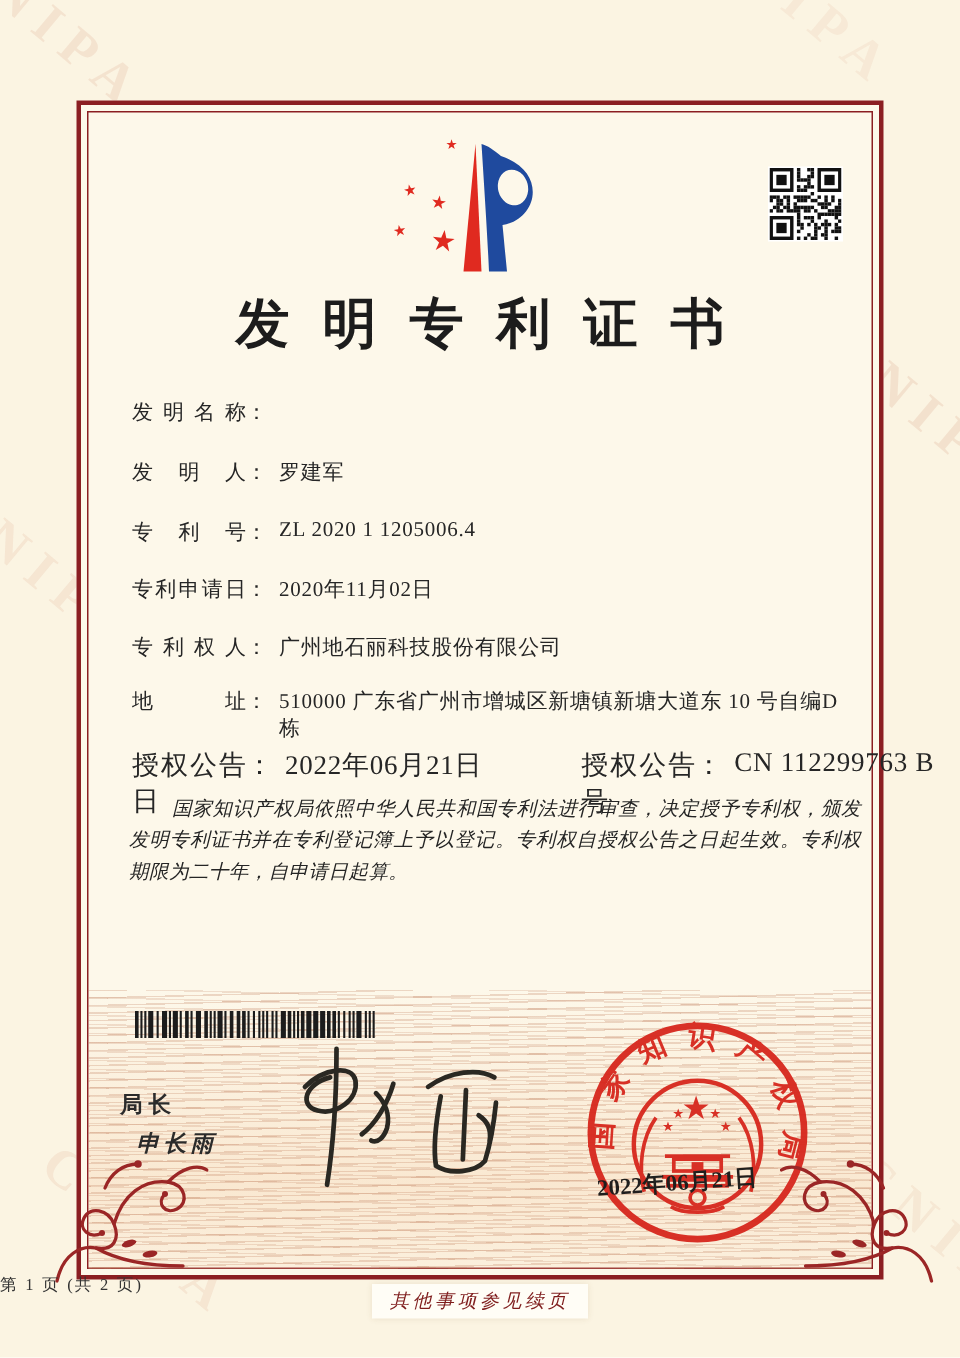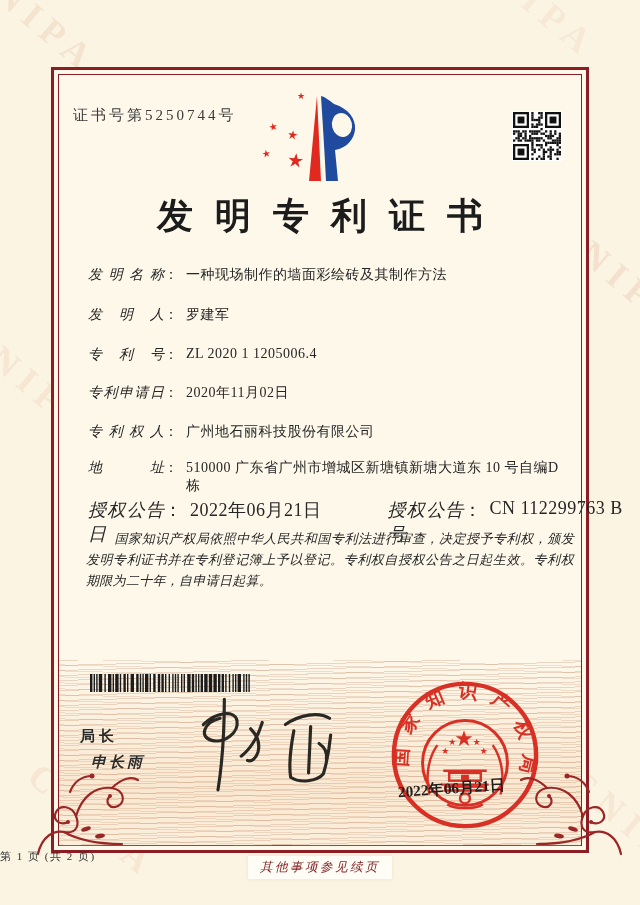--- a/index.html
+++ b/index.html
@@ -29,21 +29,21 @@
       linear-gradient(180deg, rgba(244,206,168,0) 0%, rgba(244,206,168,.38) 70%, rgba(244,206,168,.2) 100%);
   }
   
   .cert-no{position:absolute; left:73px; top:106px; font-size:15px; letter-spacing:3px; color:#3a3a3a;}
   .logo{position:absolute; left:257px; top:88px;}
   .qr{position:absolute; left:512px; top:111px; background:#fff; padding:1px;}
   .title{position:absolute; left:0; right:-22px; top:192px; text-align:center;
     font-size:36px; font-weight:700; letter-spacing:22px; color:#1c1c1c;}
   
   .frow{position:absolute; left:88px; font-size:14px; display:flex; align-items:flex-start; color:#262626;}
-  .flabel{display:inline-block; width:76px; text-align:justify; text-align-last:justify; flex:none;font-style:italic;}
+  .flabel{display:inline-block; width:76px; text-align:justify; text-align-last:justify; flex:none;}
   .fcolon{flex:none; margin-right:8px;}
   .fvalue{letter-spacing:.5px;}
   .fvalue.addr{display:inline-block; max-width:384px;}
   .frow2{position:absolute; left:88px; top:498px; font-size:18px; display:flex; color:#262626;}
   .fpair{display:flex;}
   
   .legal{position:absolute; left:86px; top:528px; width:488px;
     font-style:italic; font-size:13px; line-height:1.62; letter-spacing:.3px;
     text-align:justify; color:#252525;}
   .legal p{margin:0; text-indent:2.2em;}
@@ -77,21 +77,20 @@
   <span class="wm" style="left:-50px;top:360px;opacity:.8">CNIPA</span>
   <span class="wm" style="left:370px;top:272px;opacity:.5">CNIPA</span>
   <span class="wm" style="left:95px;top:540px;opacity:.6">CNIPA</span>
   <span class="wm" style="left:15px;top:800px;opacity:.8">CNIPA</span>
   <span class="wm" style="left:555px;top:805px;opacity:.7">CNIPA</span>
 
   <div class="border-outer"></div>
   <div class="border-inner"></div>
   <div class="wave-band"></div>
 
-  <div class="cert-no">证书号第5250744号</div>
 
   <svg class="logo" width="115" height="100" viewBox="0 0 115 100">
     <g fill="#e02a20" font-family="DejaVu Sans, sans-serif" text-anchor="middle">
       <text x="44" y="11" font-size="9">★</text>
       <text x="17" y="42" font-size="10" transform="rotate(-12 17 42)">★</text>
       <text x="35" y="51" font-size="12" transform="rotate(8 35 51)">★</text>
       <text x="10" y="69" font-size="10" transform="rotate(-10 10 69)">★</text>
       <text x="38" y="79" font-size="19" transform="rotate(6 38 79)">★</text>
     </g>
     <path d="M60,8 L52,93 L64,93 Z" fill="#e02a20"></path>
@@ -249,21 +248,20 @@
         <rect x="36.57" y="45.71" width="2.29" height="2.29"></rect>
         <rect x="43.43" y="45.71" width="2.29" height="2.29"></rect>
       </g>
   </svg>
 
   <div class="title">发明专利证书</div>
 
   <div class="frow" style="top:266px">
     <span class="flabel">发明名称</span>
       <span class="fcolon">：</span>
-    <span class="fvalue">一种现场制作的墙面彩绘砖及其制作方法</span>
   </div>
   <div class="frow" style="top:306px">
     <span class="flabel">发明人</span>
       <span class="fcolon">：</span>
     <span class="fvalue">罗建军</span>
   </div>
   <div class="frow" style="top:346px">
     <span class="flabel">专利号</span>
       <span class="fcolon">：</span>
     <span class="fvalue">ZL 2020 1 1205006.4</span>

